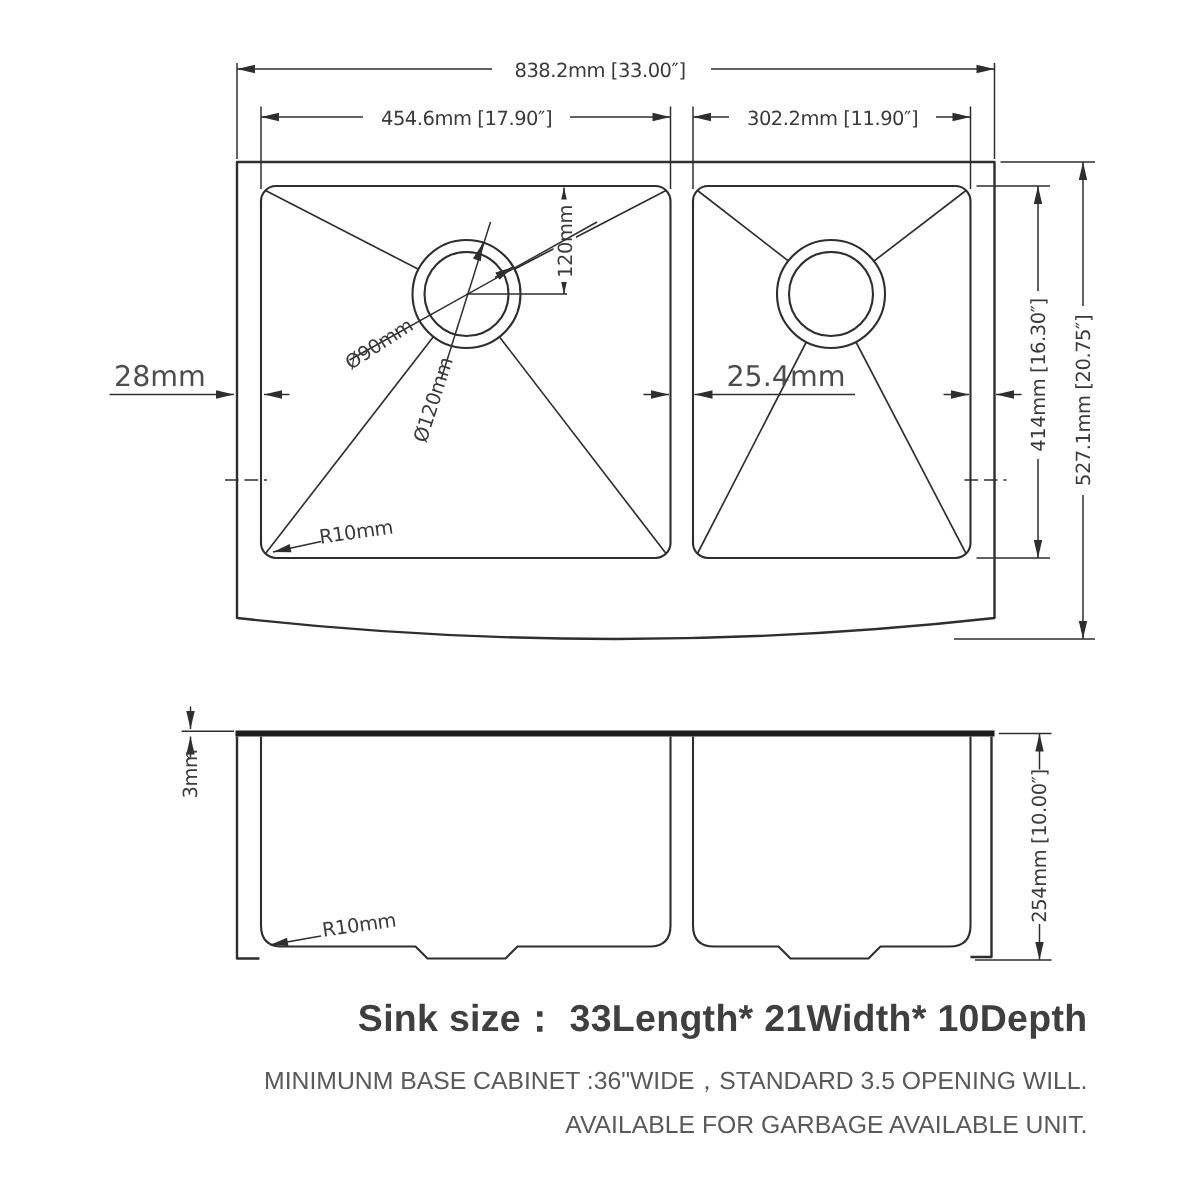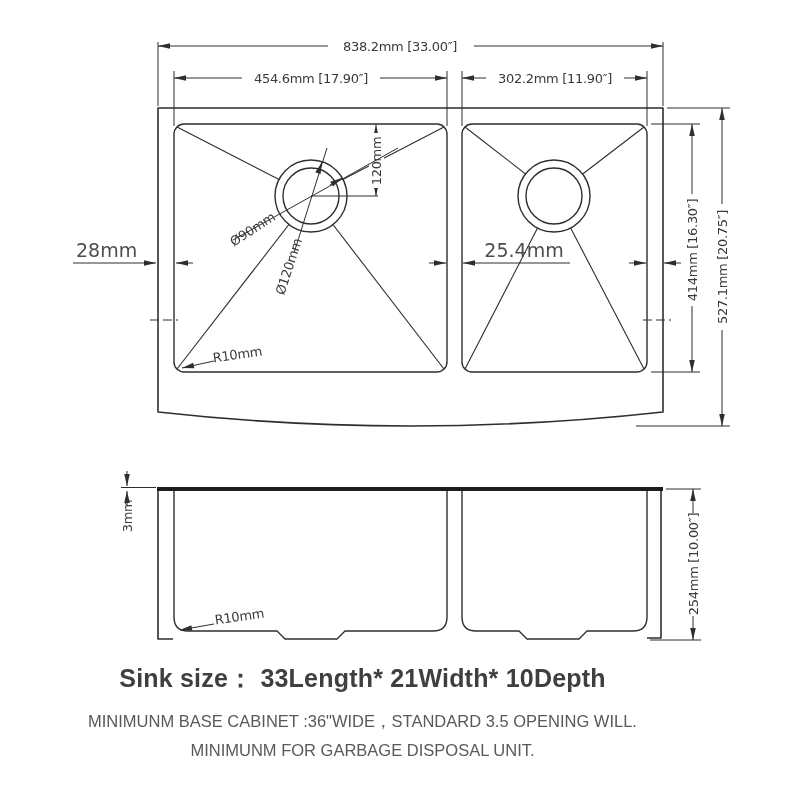--- a/index.html
+++ b/index.html
@@ -7,21 +7,21 @@
        font-family:"Liberation Sans", sans-serif;}
   svg{display:block;}
   .ol{stroke:#2e2e2e;stroke-width:1.6;fill:none;stroke-linejoin:round;}
   .bl{stroke:#2e2e2e;stroke-width:1.4;fill:none;stroke-linejoin:round;}
   .xl{stroke:#2e2e2e;stroke-width:1.1;fill:none;}
   .tl{stroke:#2e2e2e;stroke-width:1;fill:none;}
   .rim{stroke:#1d1d1d;stroke-width:4;fill:none;}
   .wbg{fill:#ffffff;stroke:none;}
   .dim{font-family:"DejaVu Sans", sans-serif;font-size:13px;fill:#3a3a3a;letter-spacing:-0.3px;}
   .dimlg{font-family:"DejaVu Sans", sans-serif;font-size:19px;fill:#4d4d4d;}
-  .caption{position:absolute;left:0;top:662px;width:725px;text-align:center;}
+  .caption{position:absolute;left:0;top:662px;width:725px;text-align:right;}
   .caption h1{margin:0;font-size:25px;font-weight:bold;color:#3f3f3f;letter-spacing:0.2px;}
   .caption p{margin:12px 0 0 0;font-size:16.5px;color:#595959;line-height:28px;}
   .caption .note2{margin-top:1px;}
 </style>
 </head>
 <body>
 
 <svg width="800" height="660" viewBox="0 0 800 660" xmlns="http://www.w3.org/2000/svg">
   <defs>
     <marker id="arrow" markerUnits="userSpaceOnUse" markerWidth="14" markerHeight="8" refX="13" refY="4" orient="auto-start-reverse">
@@ -165,14 +165,14 @@
       <line class="tl" x1="693" y1="489" x2="693" y2="640" marker-start="url(#arrow)" marker-end="url(#arrow)"></line>
       <rect class="wbg" x="685" y="513" width="15" height="103"></rect>
       <text class="dim" transform="translate(697.5,564) rotate(-90)" text-anchor="middle">254mm [10.00″]</text>
     </g>
   </g>
 </svg>
 
 <div class="caption">
   <h1>Sink size：  33Length* 21Width* 10Depth</h1>
   <p>MINIMUNM BASE CABINET :36"WIDE，STANDARD 3.5 OPENING WILL.</p>
-  <p class="note2">MINIMUNM FOR GARBAGE DISPOSAL UNIT.</p>
+  <p class="note2">AVAILABLE FOR GARBAGE AVAILABLE UNIT.</p>
 </div>
 
 </body></html>

